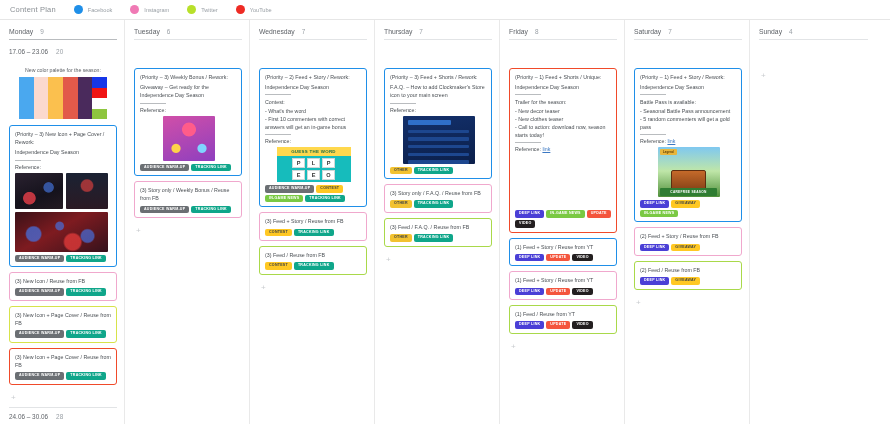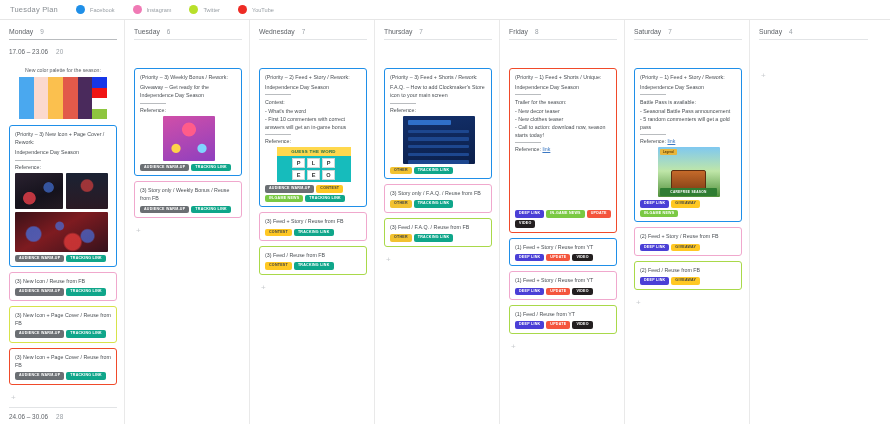--- a/index.html
+++ b/index.html
@@ -171,21 +171,21 @@
   .gtw-cell{
     width:13px; height:10px; background:#fff; border:1px solid #cfd8d8;
     font-size:5.6px; color:#333; display:flex; align-items:center; justify-content:center;
     font-weight:bold;
   }
 </style>
 </head>
 <body>
 
 <div class="topbar">
-  <div class="app-title">Tuesday Plan</div>
+  <div class="app-title">Content Plan</div>
   <div class="legend" id="legend">
       <div class="legend-item">
         <span class="legend-dot" style="background: rgb(31, 143, 232);"></span>
         <span class="legend-label">Facebook</span>
       </div>
       <div class="legend-item">
         <span class="legend-dot" style="background: rgb(240, 122, 181);"></span>
         <span class="legend-label">Instagram</span>
       </div>
       <div class="legend-item">

